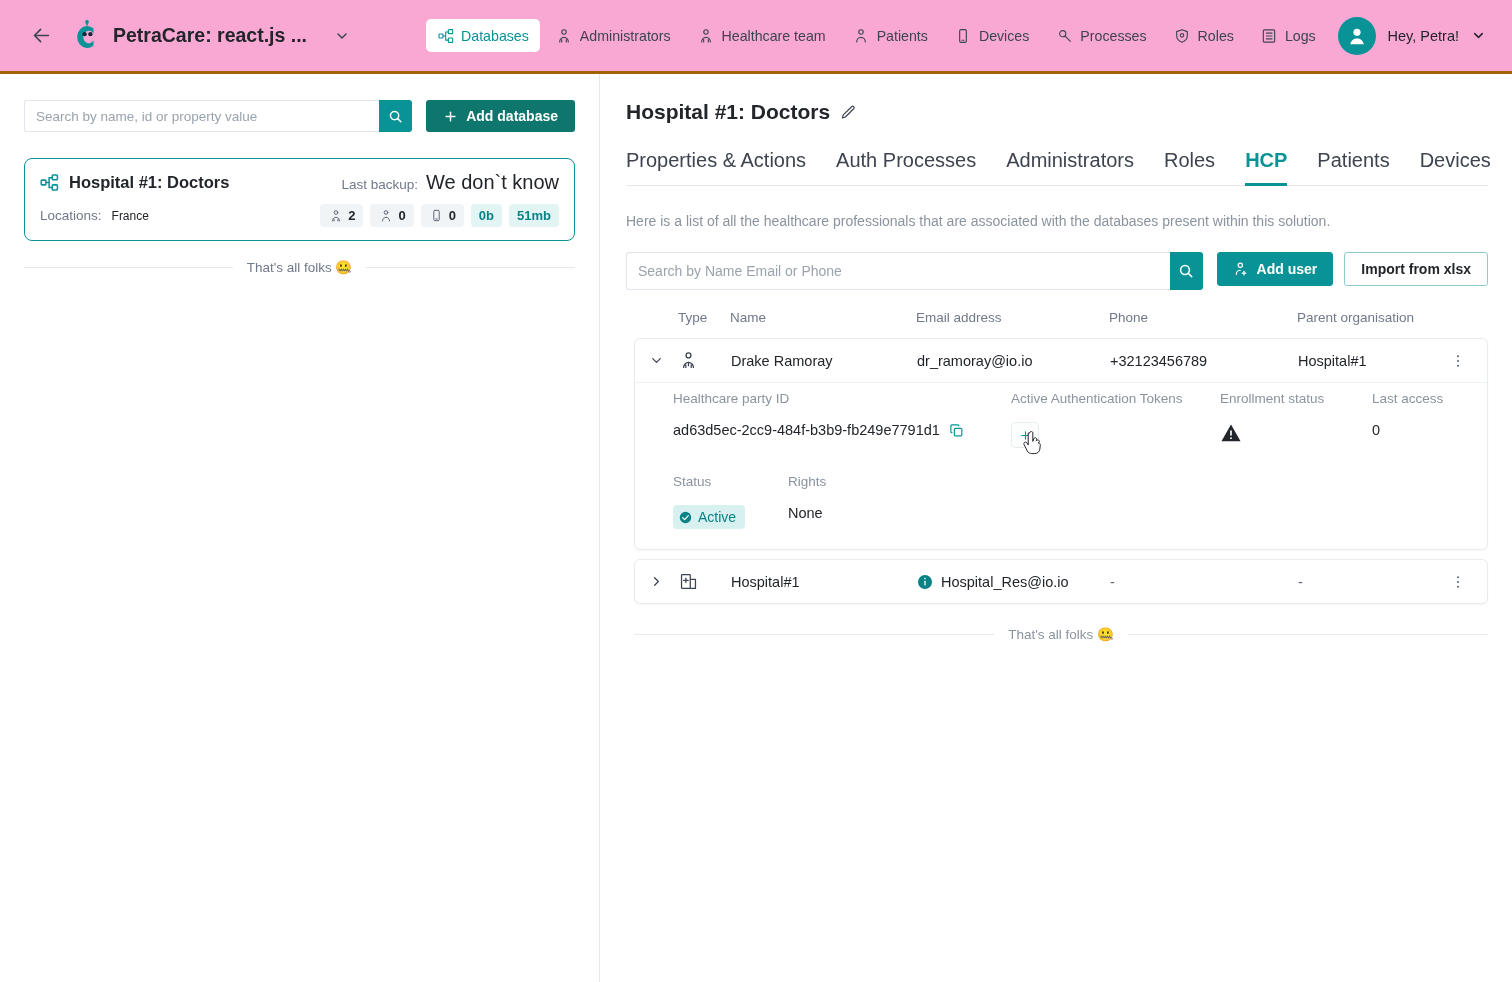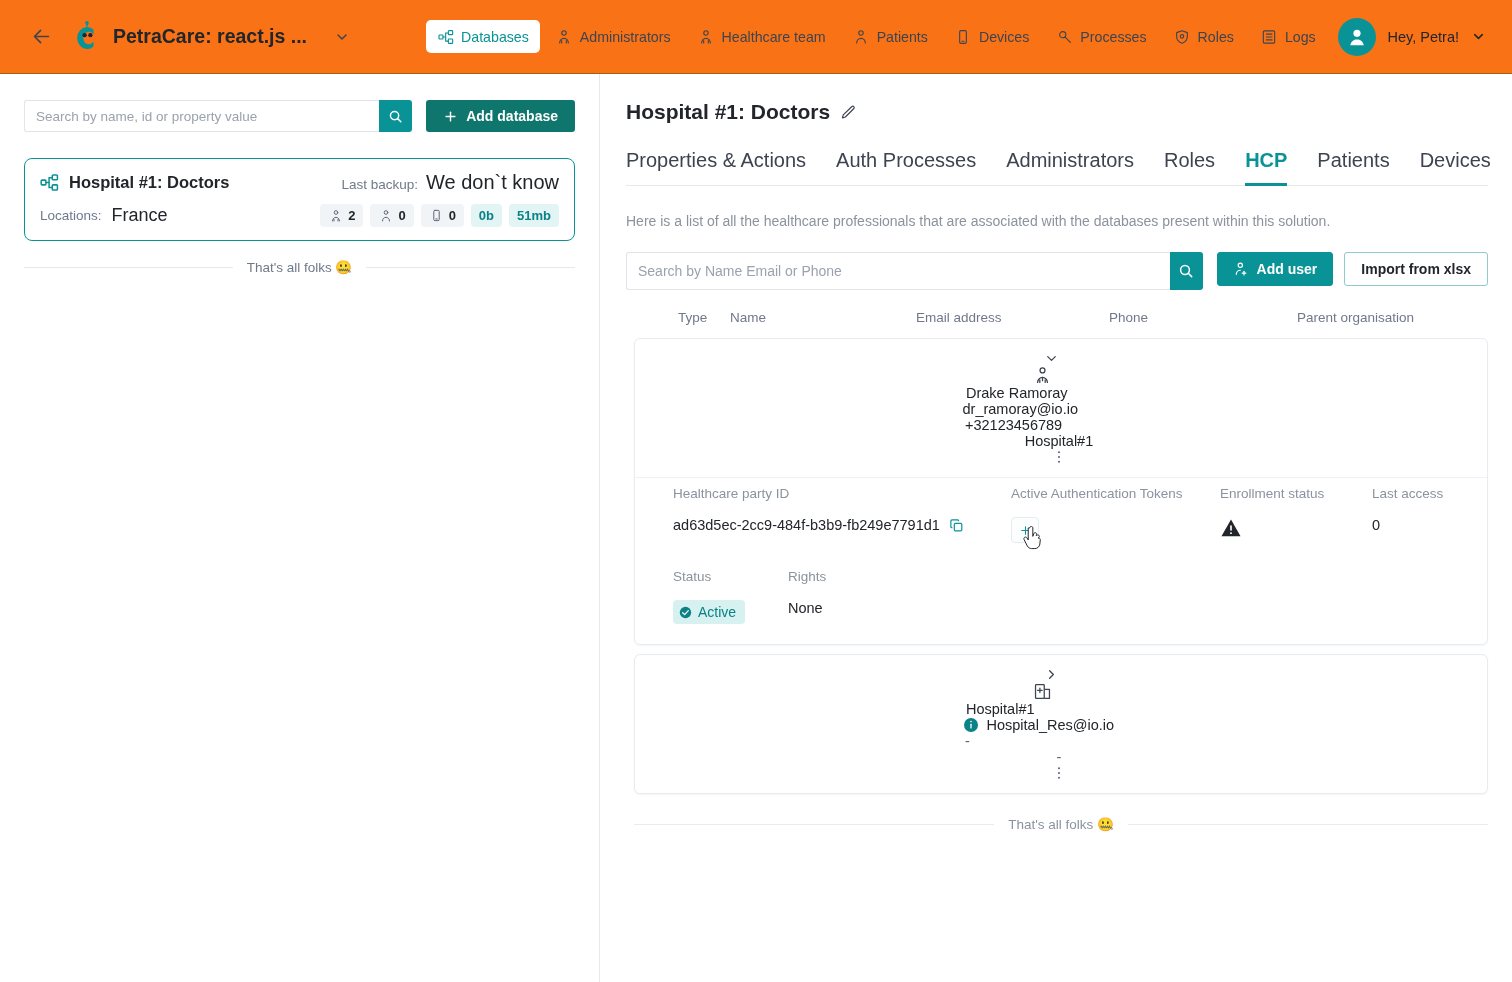--- a/index.html
+++ b/index.html
@@ -18,22 +18,22 @@
     display: flex; align-items: center; justify-content: center; gap: 22px;
     font-size: 13.5px; letter-spacing: .05px;
   }
   .promo .promo-link {
     color: #ffffff; text-decoration: underline; font-weight: 700; font-size: 13.5px;
     text-underline-offset: 3px; cursor: pointer;
   }
 
   
   .header {
-    height: 74px; background: #f97316; display: flex; align-items: center;
-    padding: 0 26px 0 28px; border-bottom: 1px solid #a16207;
+    height: 74px; background: #f9a8d4; display: flex; align-items: center;
+    padding: 0 26px 0 28px; border-bottom: 3px solid #a16207;
   }
   .back-arrow {
     width: 26px; height: 26px; display: flex; align-items: center; justify-content: center;
     color: #3d4450; cursor: pointer; flex: none;
   }
   .brand { display: flex; align-items: center; gap: 11px; margin-left: 18px; flex: none; }
   .logo { width: 30px; height: 32px; flex: none; }
   .brand-title { font-size: 19.5px; font-weight: 700; color: #22252a; white-space: nowrap; }
   .brand-caret { margin-left: 16px; color: #3d4450; display: flex; align-items: center; cursor: pointer; }
 
@@ -85,21 +85,21 @@
     padding: 12px 15px 13px 15px;
   }
   .db-row1 { display: flex; align-items: center; }
   .db-icon { width: 19px; height: 19px; flex: none; margin-right: 10px; }
   .db-name { font-size: 16.5px; font-weight: 700; color: #22252a; }
   .db-backup { margin-left: auto; display: flex; align-items: baseline; gap: 8px; }
   .db-backup .lbl { font-size: 13.5px; color: #70798a; }
   .db-backup .val { font-size: 20px; color: #22252a; }
   .db-row2 { display: flex; align-items: center; margin-top: 10px; }
   .db-loc-lbl { font-size: 13.5px; color: #70798a; margin-right: 10px; }
-  .db-loc-val { font-size: 18px; color: #22252a; }
+  .db-loc-val { font-size: 12px; color: #22252a; }
   .db-stats { margin-left: auto; display: flex; align-items: center; gap: 7px; }
   .stat {
     display: flex; align-items: center; gap: 5px; background: #f1f4f7;
     border-radius: 4px; padding: 4px 8px; font-size: 13px; color: #22252a; font-weight: 700;
   }
   .stat.teal { background: #e2f4f4; color: #0a8286; }
   .stat .ico { width: 15px; height: 15px; display: flex; align-items: center; justify-content: center; }
 
   .thats-all {
     display: flex; align-items: center; gap: 14px; margin-top: 18px;
@@ -151,21 +151,21 @@
   .c-phone{ width: 188px; flex: none; }
   .c-org  { flex: 1; min-width: 0; }
   .c-menu { width: 22px; flex: none; }
 
   .tbl-row {
     border: 1px solid #e7ecf1; border-radius: 6px; background: #fff;
     box-shadow: 0 1px 2px rgba(20,30,50,.045); margin-bottom: 9px; overflow: hidden;
   }
   .row-main {
     display: flex; align-items: center; padding: 12px 18px 12px 14px;
-    font-size: 14.5px; color: #22252a; cursor: pointer; flex-direction: column;
+    font-size: 14.5px; color: #22252a; cursor: pointer;
   }
   .row-main .chev { width: 30px; flex: none; color: #3d4450; display: flex; align-items: center; }
   .row-main .typeico { width: 52px; flex: none; display: flex; align-items: center; }
   .dash { color: #5a6472; }
   .kebab { width: 22px; flex: none; display: flex; align-items: center; justify-content: center; color: #5a6472; cursor: pointer; }
   .mail-cell { display: flex; align-items: center; gap: 8px; }
   .info-dot { width: 16px; height: 16px; flex: none; }
 
   .row-detail { padding: 8px 18px 20px 38px; border-top: 1px solid #eef2f5; }
   .detail-grid { display: flex; align-items: flex-start; }

